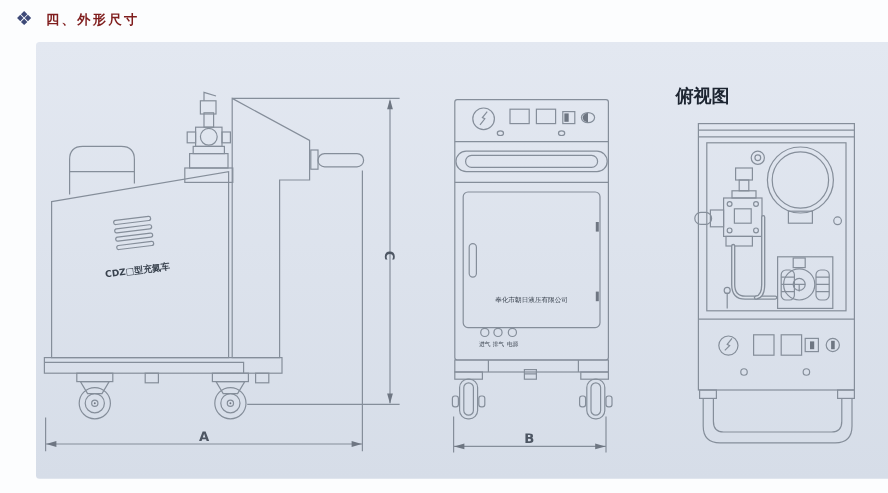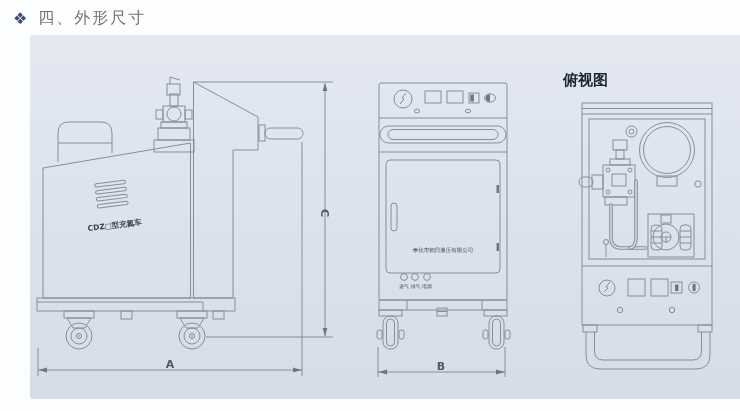--- a/index.html
+++ b/index.html
@@ -4,21 +4,21 @@
 <style>
   * { margin:0; padding:0; box-sizing:border-box; }
   html,body { width:740px; height:411px; }
   body {
     position:relative; overflow:hidden;
     background:#fcfdfe;
     font-family:"DejaVu Sans","Liberation Sans",sans-serif;
   }
   .header { position:absolute; top:8px; left:13px; display:flex; align-items:center; gap:11px; z-index:2; }
   .marker { color:#3e4a78; font-size:16px; line-height:1; }
-  .title  { font-size:16px; font-weight:normal; color:#737373; letter-spacing:2px; }
+  .title  { font-size:11px; font-weight:bold; color:#7f1d1d; letter-spacing:2px; }
   .panel  {
     position:absolute; left:30px; top:35px; width:710px; height:364px;
     background:linear-gradient(180deg,#e3e8f1 0%,#d6dde8 100%);
     border-radius:3px 0 0 3px;
   }
   svg.drawing { position:absolute; left:0; top:0; z-index:1; }
   
   svg.drawing path, svg.drawing rect, svg.drawing circle,
   svg.drawing ellipse, svg.drawing line, svg.drawing polyline, svg.drawing polygon
     { fill:none; stroke:#858e9a; stroke-width:1; }

